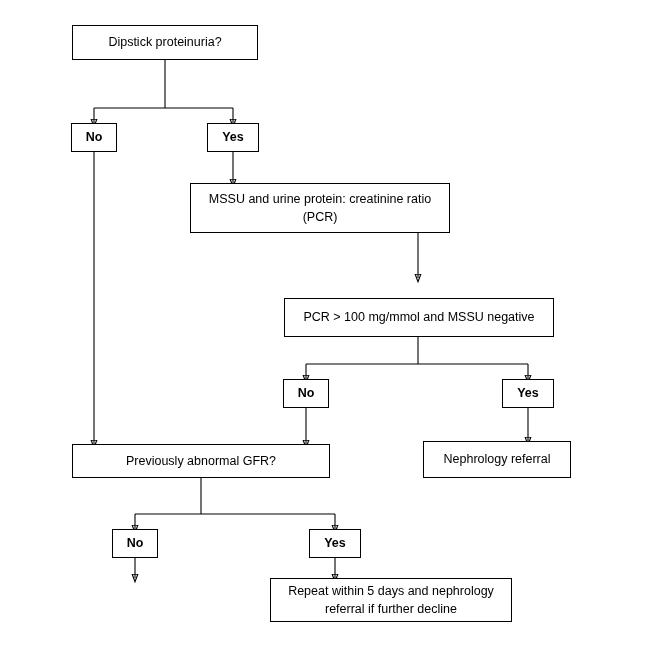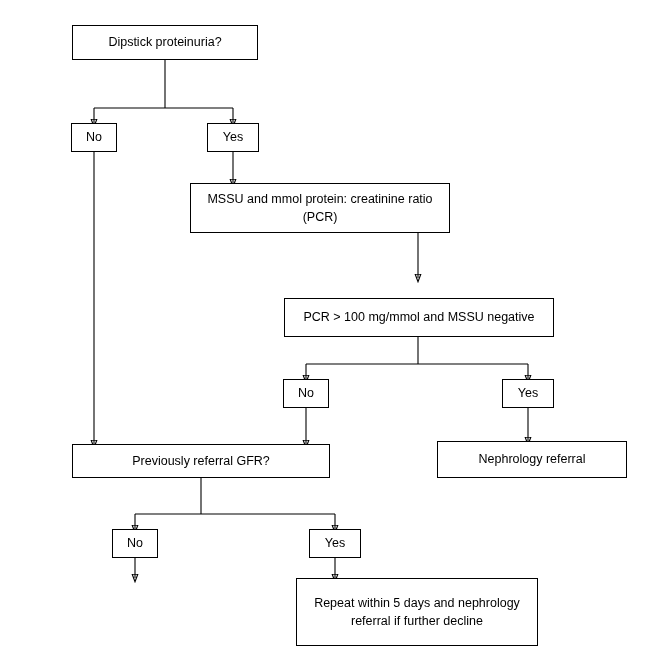--- a/index.html
+++ b/index.html
@@ -32,20 +32,21 @@
     line-height: 1.45;
     padding: 2px 6px;
     z-index: 3;
   }
   .node .txt {
     display: block;
     width: 100%;
   }
   .node.small {
     font-size: 12.5px;
+    font-weight: bold;
   }
   .node.bold-tail b {
     font-weight: bold;
   }
   svg.edges {
     position: absolute;
     left: 0;
     top: 0;
     width: 652px;
     height: 670px;
@@ -106,49 +107,49 @@
 
   <div class="node small" style="left:71px; top:123px; width:46px; height:29px;">
     <span class="txt">No</span>
   </div>
 
   <div class="node small" style="left:207px; top:123px; width:52px; height:29px;">
     <span class="txt">Yes</span>
   </div>
 
   <div class="node" style="left:190px; top:183px; width:260px; height:50px;">
-    <span class="txt">MSSU and mmol protein: creatinine ratio (PCR)</span>
+    <span class="txt">MSSU and urine protein: creatinine ratio (PCR)</span>
   </div>
 
   <div class="node" style="left:284px; top:278px; width:270px; height:39px;margin-top:20px;">
     <span class="txt">PCR &gt; 100 mg/mmol and MSSU negative</span>
   </div>
 
   <div class="node small" style="left:283px; top:379px; width:46px; height:29px;">
     <span class="txt">No</span>
   </div>
 
   <div class="node small" style="left:502px; top:379px; width:52px; height:29px;">
     <span class="txt">Yes</span>
   </div>
 
-  <div class="node" style="left:437px; top:441px; width:190px; height:37px;">
+  <div class="node" style="left:423px; top:441px; width:148px; height:37px;">
     <span class="txt">Nephrology referral</span>
   </div>
 
   <div class="node" style="left:72px; top:444px; width:258px; height:34px;">
-    <span class="txt">Previously referral GFR?</span>
+    <span class="txt">Previously abnormal GFR?</span>
   </div>
 
   <div class="node small" style="left:112px; top:529px; width:46px; height:29px;">
     <span class="txt">No</span>
   </div>
 
   <div class="node small" style="left:309px; top:529px; width:52px; height:29px;">
     <span class="txt">Yes</span>
   </div>
 
 
-  <div class="node" style="left:270px; top:578px; width:242px; height:68px;margin-left:26px;">
+  <div class="node" style="left:270px; top:578px; width:242px; height:44px;">
     <span class="txt">Repeat within 5 days and nephrology referral if further decline</span>
   </div>
 
 </div>
 
 </body></html>

